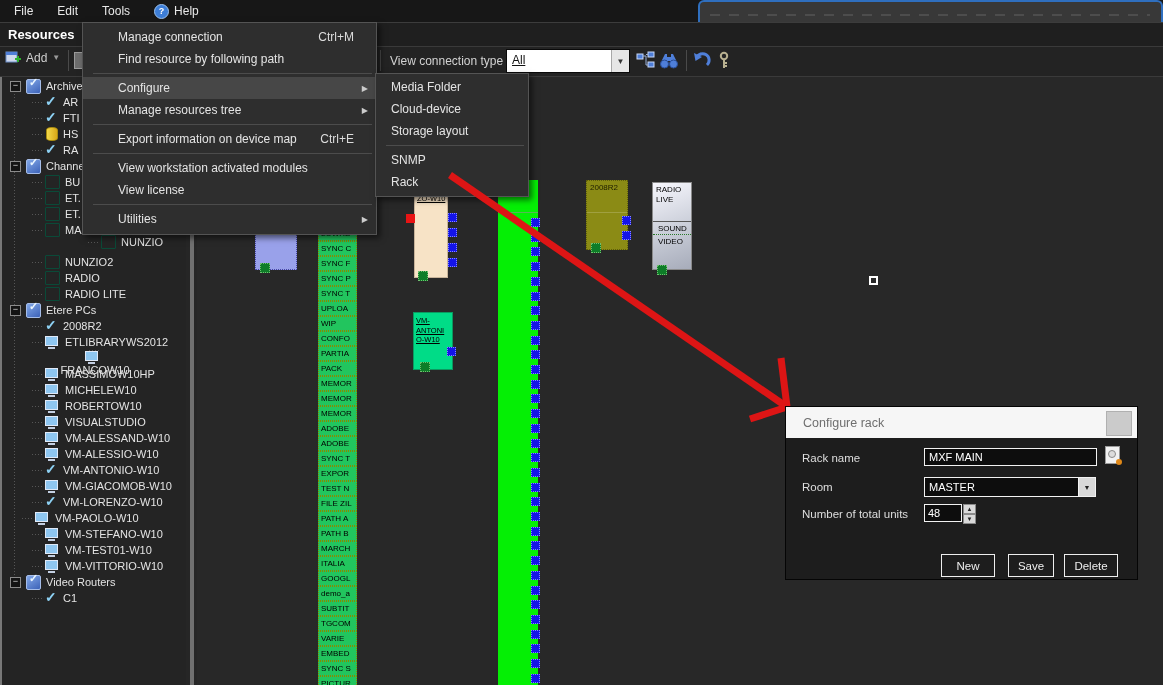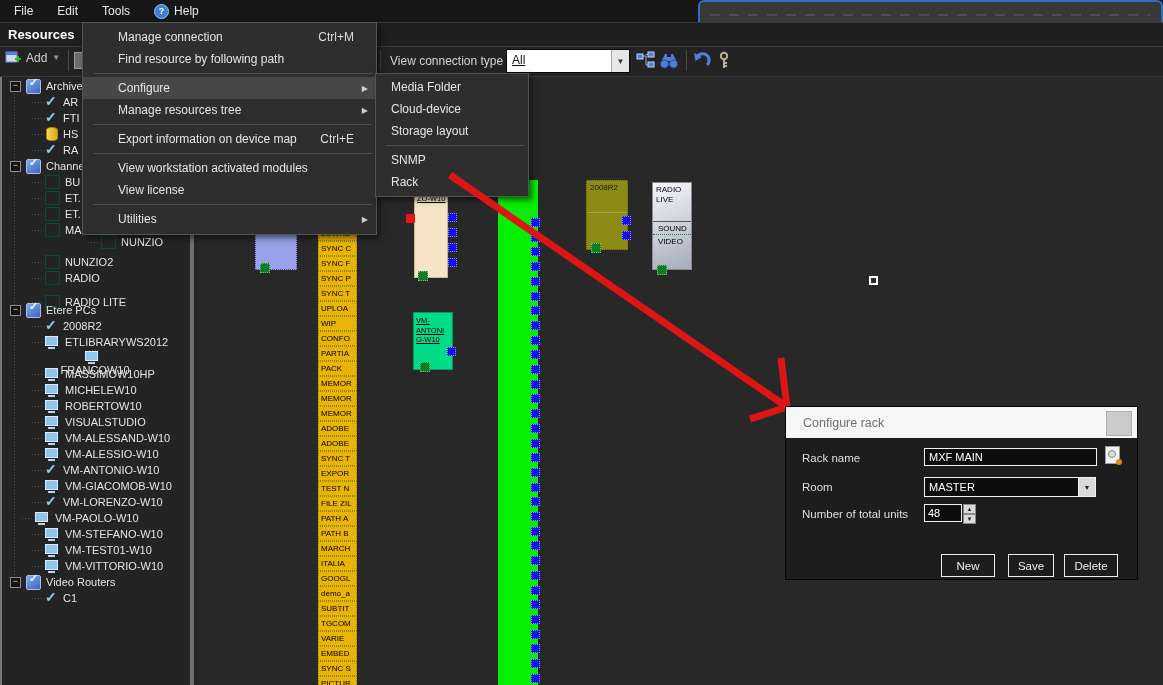--- a/index.html
+++ b/index.html
@@ -72,21 +72,21 @@
   .greenbar{left:498px;top:180px;width:40px;height:505px;background:#05ef05;}
   .greenbar::before{content:"";position:absolute;left:0;top:32px;width:100%;height:1px;background:#57b657;}
   .r2008-box{left:586px;top:180px;width:42px;height:70px;background:#8b8b15;border:1px dotted #5e5e08;color:#1d1d00;padding:2px 0 0 3px;font-size:8px;}
   .r2008-box::before{content:"";position:absolute;left:0;top:31px;width:100%;height:1px;background:#a0a040;}
   .radio-box{left:652px;top:182px;width:40px;height:88px;background:linear-gradient(160deg,#f7f7fd 0%,#c9cdd8 55%,#a7acba 100%);
              border:1px solid #8a8a8a;font-size:8px;}
   .radio-box .sec1{padding:2px 0 0 3px;white-space:pre-line;line-height:10px;border-bottom:1px solid #555;padding-bottom:16px;}
   .radio-box .sec2{padding:2px 0 1px 5px;border-bottom:1px dotted #2a7a2a;}
   .radio-box .sec3{padding:2px 0 0 5px;}
 
-  .proc-cell{position:absolute;left:318px;width:39px;height:15px;background:#eab308;border:1px dotted #8a8a00;
+  .proc-cell{position:absolute;left:318px;width:39px;height:15px;background:#22c55e;border:1px dotted #8a8a00;
              box-sizing:border-box;font-size:8px;color:#000;padding:2px 0 0 2px;z-index:10;overflow:hidden;white-space:nowrap;}
 
   .psq{position:absolute;width:9px;height:9px;z-index:12;}
   .psq.blue{background:#1414e8;border:1px dotted #8888ff;box-sizing:border-box;}
   .psq.red{background:#e81414;}
   .psq.green{width:10px;height:10px;background:#0e7d28;border:1px dotted #6fbf6f;box-sizing:border-box;}
   .handle{position:absolute;left:869px;top:276px;width:5px;height:5px;background:#2a2a2a;border:2px solid #fff;z-index:12;}
 
   
   .arrow-svg{position:absolute;left:0;top:0;width:1163px;height:685px;z-index:60;pointer-events:none;}
@@ -254,21 +254,21 @@
         <div class="trow" style="top: 178px; padding-left: 30px;">
           <span class="stub"></span>
           <span class="ic ic-channel"></span>
           <span>NUNZIO2</span>
         </div>
         <div class="trow" style="top: 194px; padding-left: 30px;">
           <span class="stub"></span>
           <span class="ic ic-channel"></span>
           <span>RADIO</span>
         </div>
-        <div class="trow" style="top: 218px; padding-left: 30px;">
+        <div class="trow" style="top: 210px; padding-left: 30px;">
           <span class="stub"></span>
           <span class="ic ic-channel"></span>
           <span>RADIO LITE</span>
         </div>
         <div class="trow" style="top: 226px; padding-left: 8px;">
           <span class="exp">−</span>
           <span class="ic ic-card"></span>
           <span>Etere PCs</span>
         </div>
         <div class="trow" style="top: 242px; padding-left: 30px;">

